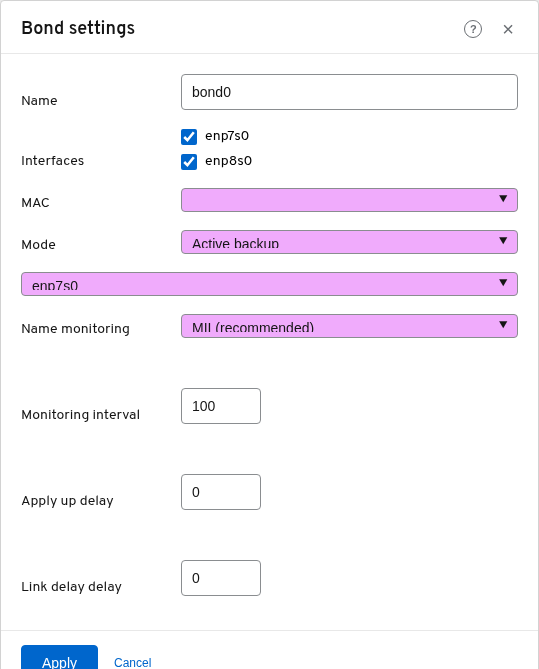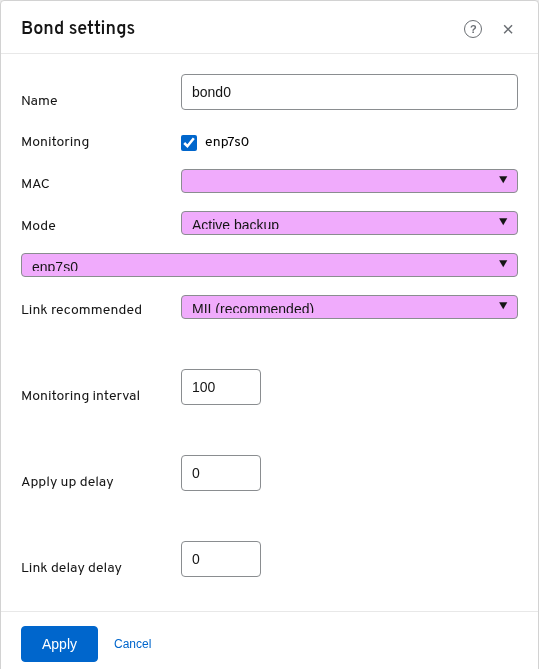--- a/index.html
+++ b/index.html
@@ -215,26 +215,30 @@
   <div class="dialog-body">
 
     <div class="form-row">
       <div class="form-label">Name</div>
       <div class="form-control">
         <input type="text" id="name-input" value="bond0" style="">
       </div>
     </div>
 
     <div class="form-row">
-      <div class="form-label">Monitoring</div>
+      <div class="form-label">Interfaces</div>
       <div class="form-control">
         <div class="checkbox-group">
           <label class="checkbox-item">
             <input type="checkbox" checked="" style="">
             <span>enp7s0</span>
+          </label>
+          <label class="checkbox-item">
+            <input type="checkbox" checked="" style="">
+            <span>enp8s0</span>
           </label>
         </div>
       </div>
     </div>
 
     <div class="form-row">
       <div class="form-label">MAC</div>
       <div class="form-control">
         <div class="select-wrapper">
           <select>
@@ -268,21 +272,21 @@
           <select>
             <option value="enp7s0" selected="">enp7s0</option>
             <option value="enp8s0">enp8s0</option>
           </select>
           <span class="select-arrow">▼</span>
         </div>
       </div>
     </div>
 
     <div class="form-row">
-      <div class="form-label">Link recommended</div>
+      <div class="form-label">Name monitoring</div>
       <div class="form-control">
         <div class="select-wrapper">
           <select>
             <option value="mii" selected="">MII (recommended)</option>
             <option value="arp">ARP</option>
           </select>
           <span class="select-arrow">▼</span>
         </div>
       </div>
     </div>

